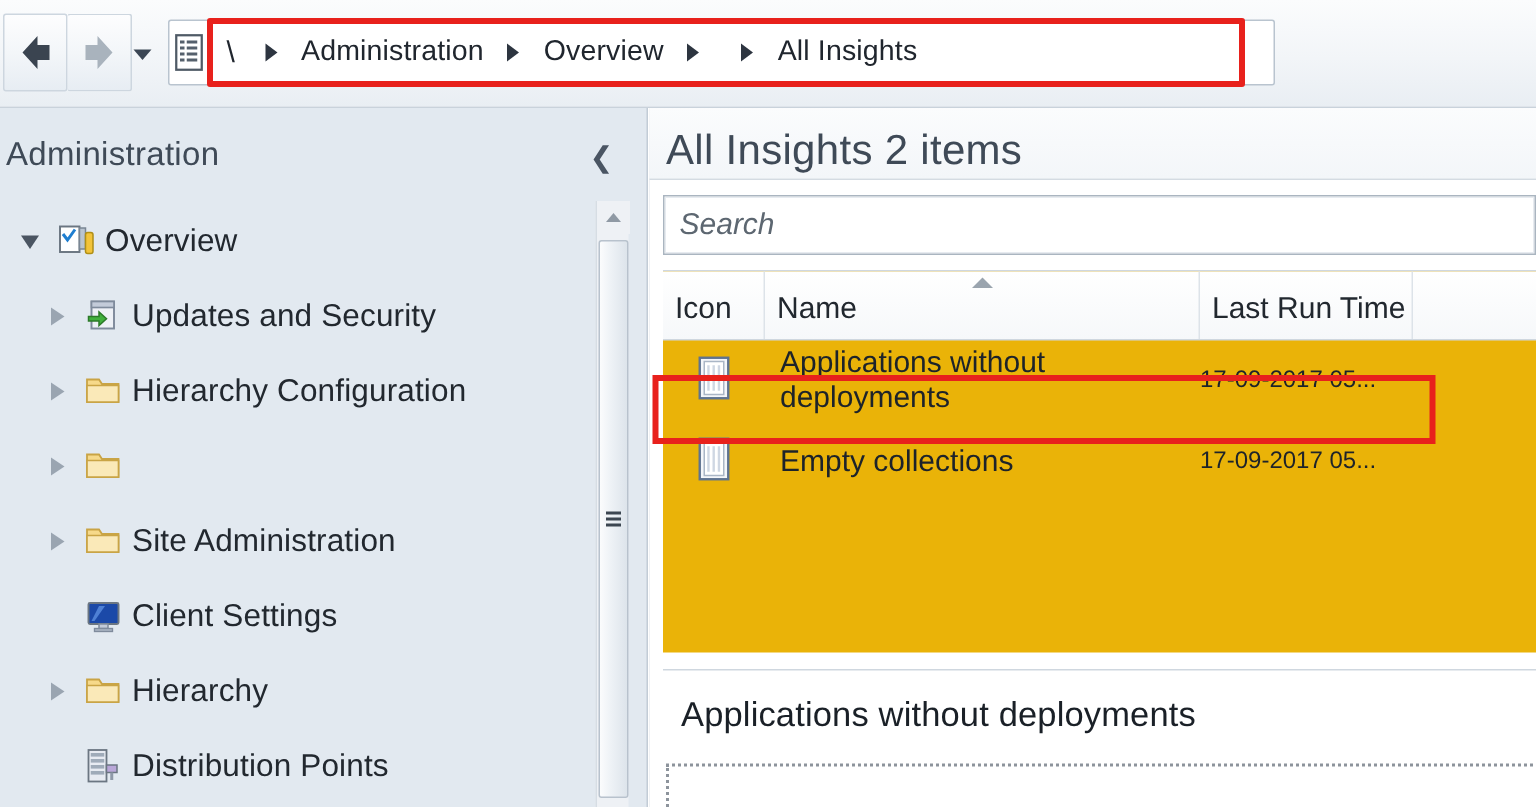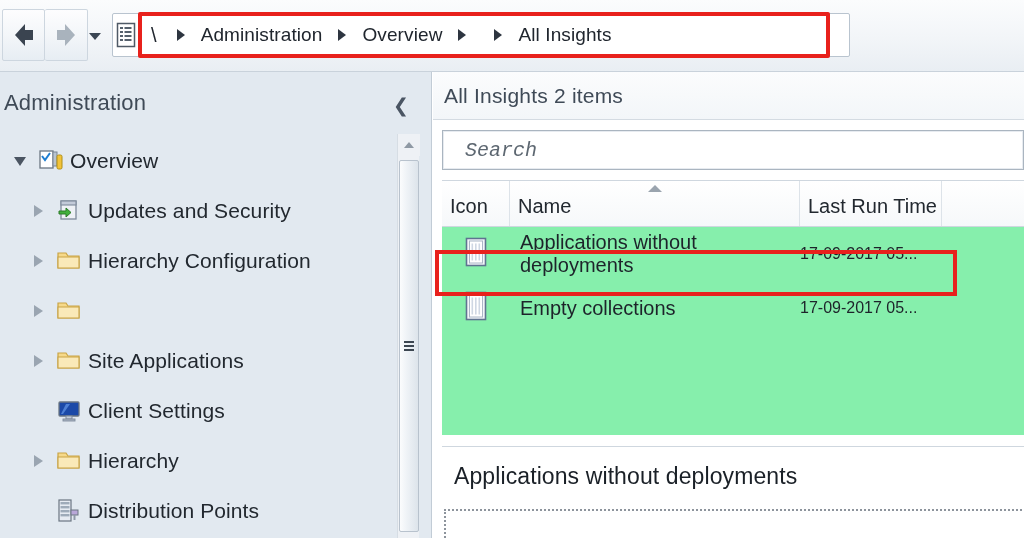--- a/index.html
+++ b/index.html
@@ -195,47 +195,47 @@
     background: #ffffff;
   }
   .rp-header {
     position: absolute; left: 0; top: 0;
     width: 591px; height: 48px;
     background: linear-gradient(to bottom, #fbfcfd, #f3f6f9);
     border-bottom: 1px solid #d4dbe2;
   }
   .rp-title {
     position: absolute; left: 11px; top: 12px;
-    font-size: 21px; color: #3f4a57;
+    font-size: 28px; color: #3f4a57;
     letter-spacing: .2px;
   }
   .search-wrap {
     position: absolute; left: 9px; top: 58px;
     width: 582px; height: 40px;
     background: #ffffff;
     border: 1px solid #aab5c0;
     box-shadow: inset 0 0 0 1px #e7ebf0;
     display: flex; align-items: center;
   }
   .search-input {
     border: none; outline: none;
     width: 100%; height: 100%;
-    padding-left: 22px;
-    font-family: Liberation Mono, monospace;
+    padding-left: 10px;
+    font-family: Liberation Sans, sans-serif;
     font-size: 20px;
     color: #4d7c0f;
     background: transparent;
   }
   .search-input::placeholder { color: #5d6771; font-style: italic; }
 
   
   .table {
     position: absolute; left: 9px; top: 108px;
     width: 582px; height: 255px;
-    background: #86efac;
+    background: #eab308;
     border-top: 1px solid #cfd7df;
   }
   .thead {
     display: flex;
     height: 46px;
     background: linear-gradient(to bottom, #ffffff 0%, #f6f8fa 100%);
     border-bottom: 1px solid #cfd7df;
     position: relative;
   }
   .th {
@@ -414,21 +414,21 @@
       <div class="tree-node depth2">
         <span class="twisty">
             <span class="tri-right"></span>
           </span>
         <span class="node-icon">
           <svg width="26" height="26" viewBox="0 0 26 26">
             <path d="M2 5 L10 5 L12 8 L23 8 L23 20 L2 20 Z" fill="#f6d98a" stroke="#c9a445" stroke-width="1.2"></path>
             <path d="M2 9 L23 9 L23 20 L2 20 Z" fill="#fae9b8" stroke="#c9a445" stroke-width="1.1"></path>
           </svg>
         </span>
-        <span class="node-label">Site Applications</span>
+        <span class="node-label">Site Administration</span>
       </div>
 
       <div class="tree-node depth2">
         <span class="twisty"></span>
         <span class="node-icon">
           <svg width="26" height="26" viewBox="0 0 26 26">
             <rect x="3" y="4" width="20" height="14" rx="1" fill="#1b49a8" stroke="#6b7682" stroke-width="1.3"></rect>
             <path d="M5 16 L10 6 L14 6 L7 16 Z" fill="#5b8fe0" opacity="0.8"></path>
             <rect x="10" y="18" width="6" height="3" fill="#c3cbd9" stroke="#7f8b9c" stroke-width="1"></rect>
             <rect x="7" y="21" width="12" height="2" fill="#aab5c3" stroke="#7f8b9c" stroke-width="0.9"></rect>

